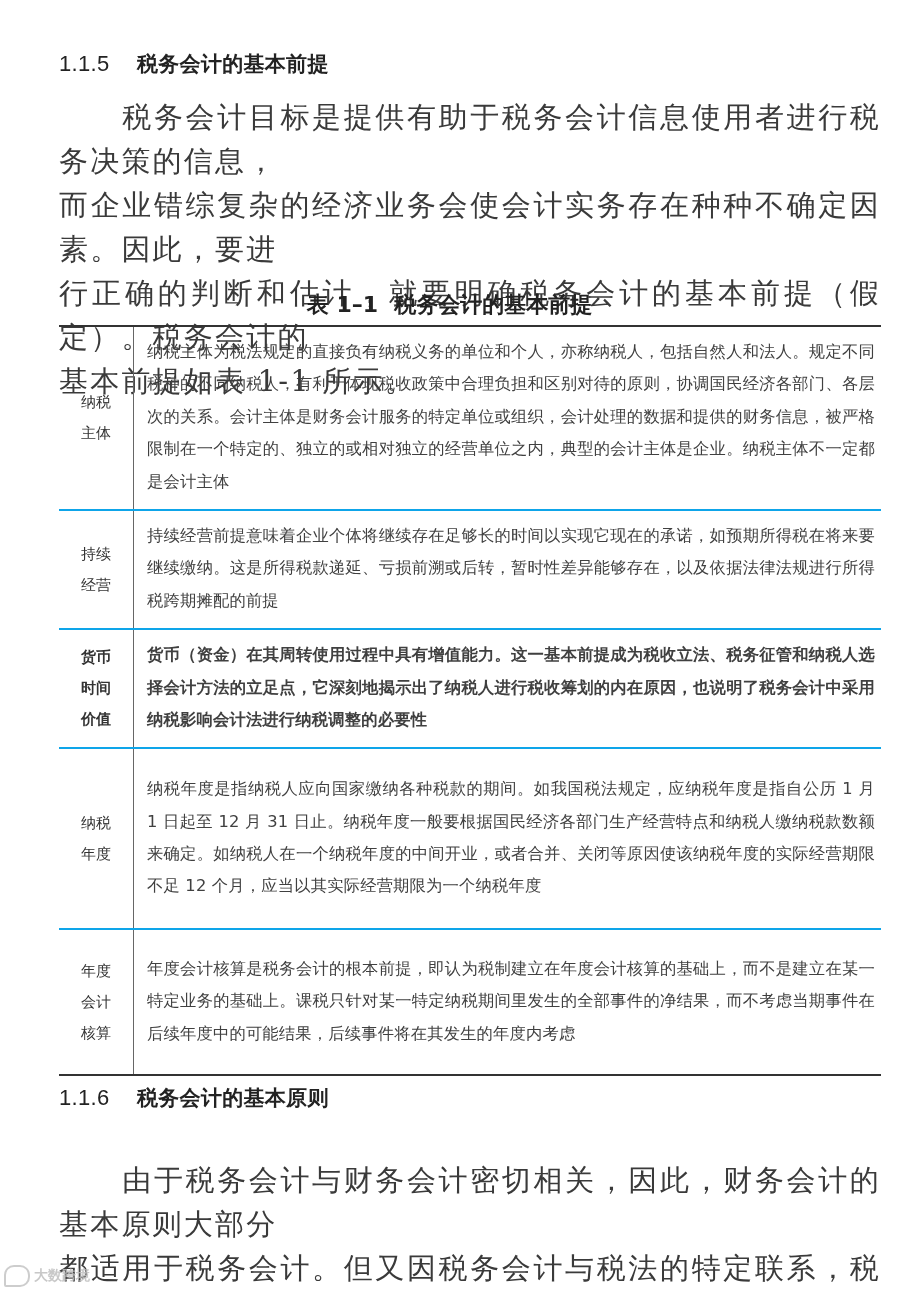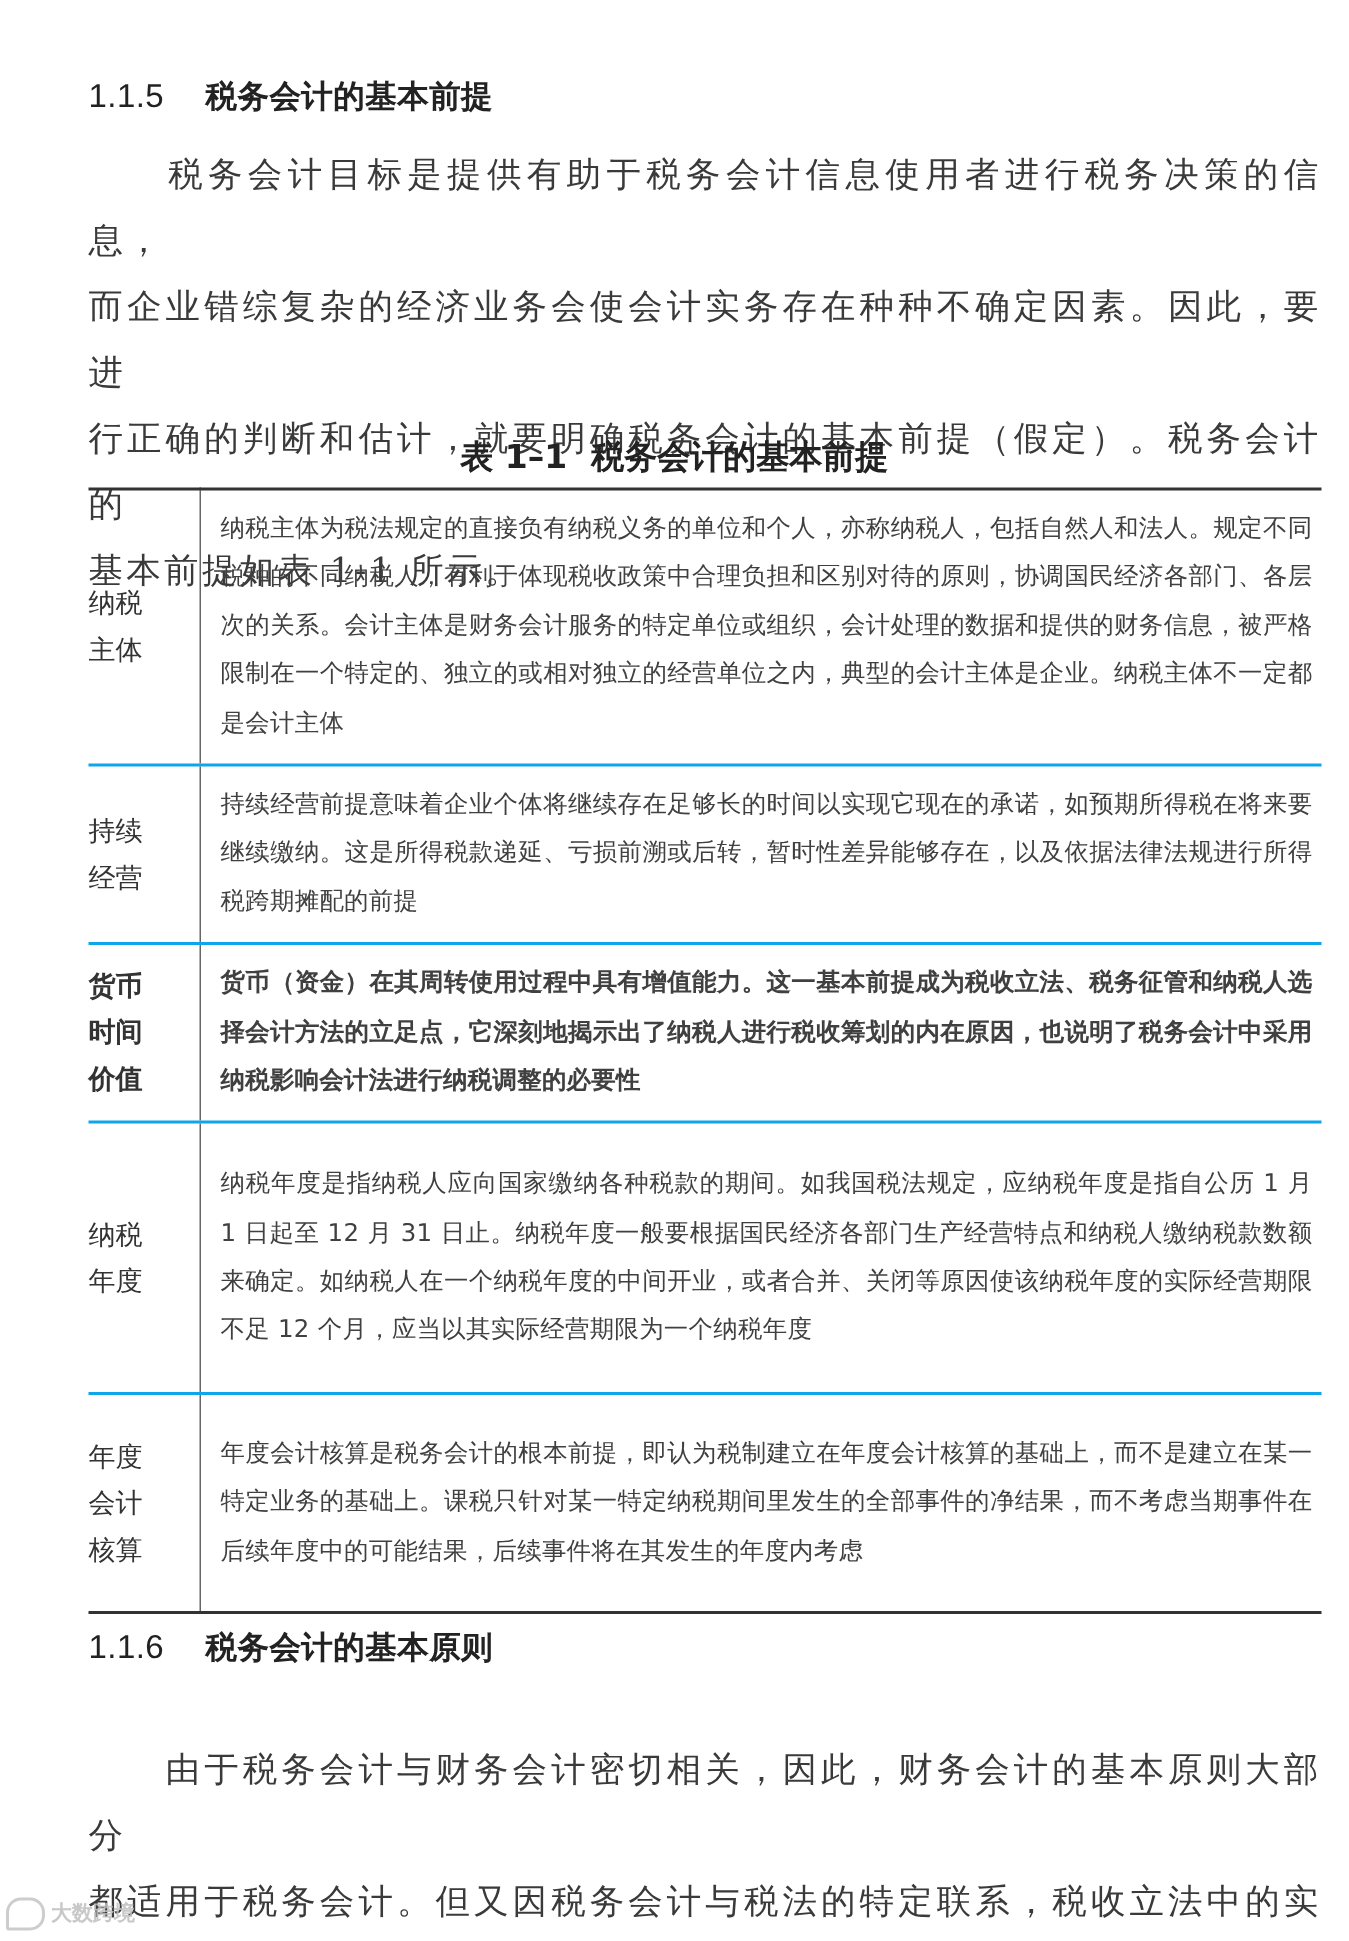--- a/index.html
+++ b/index.html
@@ -1,27 +1,27 @@
 <!DOCTYPE html>
 <html><head>
 <meta charset="utf-8">
 <style>
   html, body { margin: 0; padding: 0; background: #ffffff; }
   body { width: 899px; height: 1294px; position: relative; overflow: hidden; color: #2b2b2b; }
   .page { position: absolute; left: 0; top: 0; width: 899px; height: 1078px; }
   .h2 { position: absolute; left: 59px; font-family: "DejaVu Sans", sans-serif; font-size: 21px; color: #222; letter-spacing: 0.3px; }
   .h2 .num { display: inline-block; width: 78px; font-family: "Liberation Sans", sans-serif; font-size: 22px; }
   .h2 .title { font-weight: bold; }
-  .para { position: absolute; left: 59px; width: 822px; font-family: "DejaVu Serif", serif; font-size: 23px; line-height: 44px; color: #3a3a3a; text-align: justify; letter-spacing: 2.2px; }
+  .para { position: absolute; left: 59px; width: 822px; font-family: "DejaVu Serif", serif; font-size: 29px; line-height: 44px; color: #3a3a3a; text-align: justify; letter-spacing: 2.2px; }
   .caption { position: absolute; left: 0; width: 899px; top: 290px; text-align: center; font-family: "DejaVu Sans", sans-serif; font-weight: bold; font-size: 22px; color: #222; }
   .caption .gap { display: inline-block; width: 16px; }
   table.premise { position: absolute; left: 59px; top: 325px; width: 822px; border-collapse: collapse; font-family: "DejaVu Sans", sans-serif; }
   table.premise { border-top: 2px solid #333; border-bottom: 2px solid #333; }
   table.premise tr + tr td { border-top: 2px solid #0ea5e9; }
-  td.label { width: 74px; border-right: 1px solid #666; vertical-align: middle; font-size: 18px; line-height: 31px; color: #333; padding: 0; }
+  td.label { width: 74px; border-right: 1px solid #666; text-align: center; vertical-align: middle; font-size: 15px; line-height: 31px; color: #333; padding: 0; }
   td.label span { display: block; }
   td.desc { padding: 9px 6px 11px 13px; font-size: 16.3px; line-height: 32.4px; color: #404040; text-align: justify; letter-spacing: 0.2px; }
   .watermark { position: absolute; left: 4px; top: 1265px; font-family: "DejaVu Sans", sans-serif; font-size: 14px; color: rgba(190,190,190,0.85); font-weight: bold; }
   .watermark .logo { display: inline-block; width: 22px; height: 18px; border: 2px solid rgba(200,200,200,0.9); border-radius: 10px 10px 10px 2px; margin-right: 4px; vertical-align: middle; }
 </style>
 </head>
 <body>
 
 <div class="page">
 

